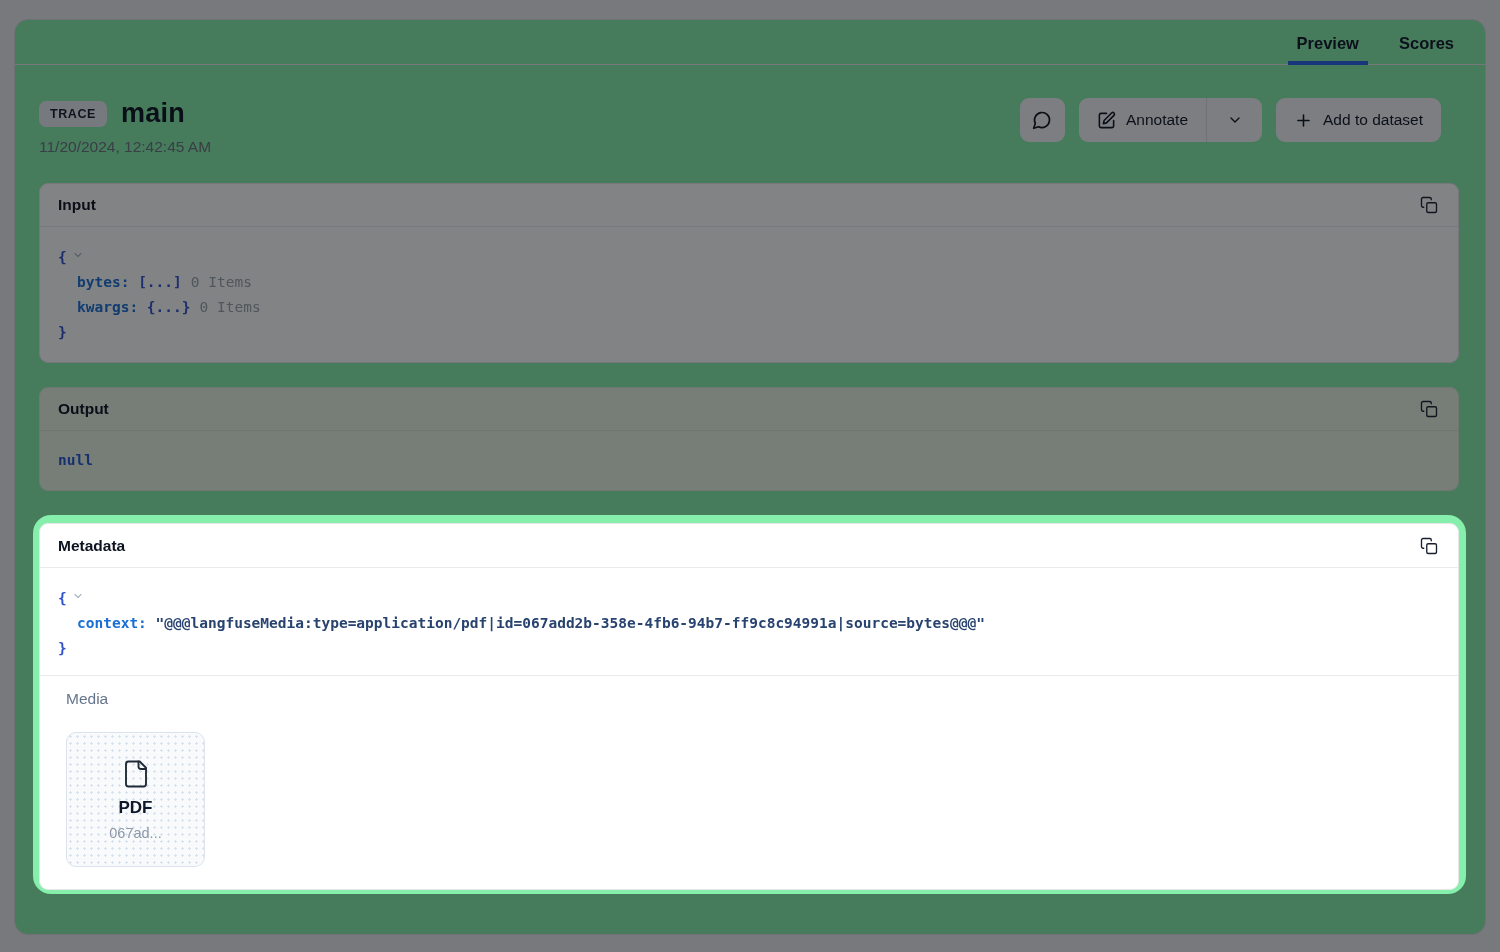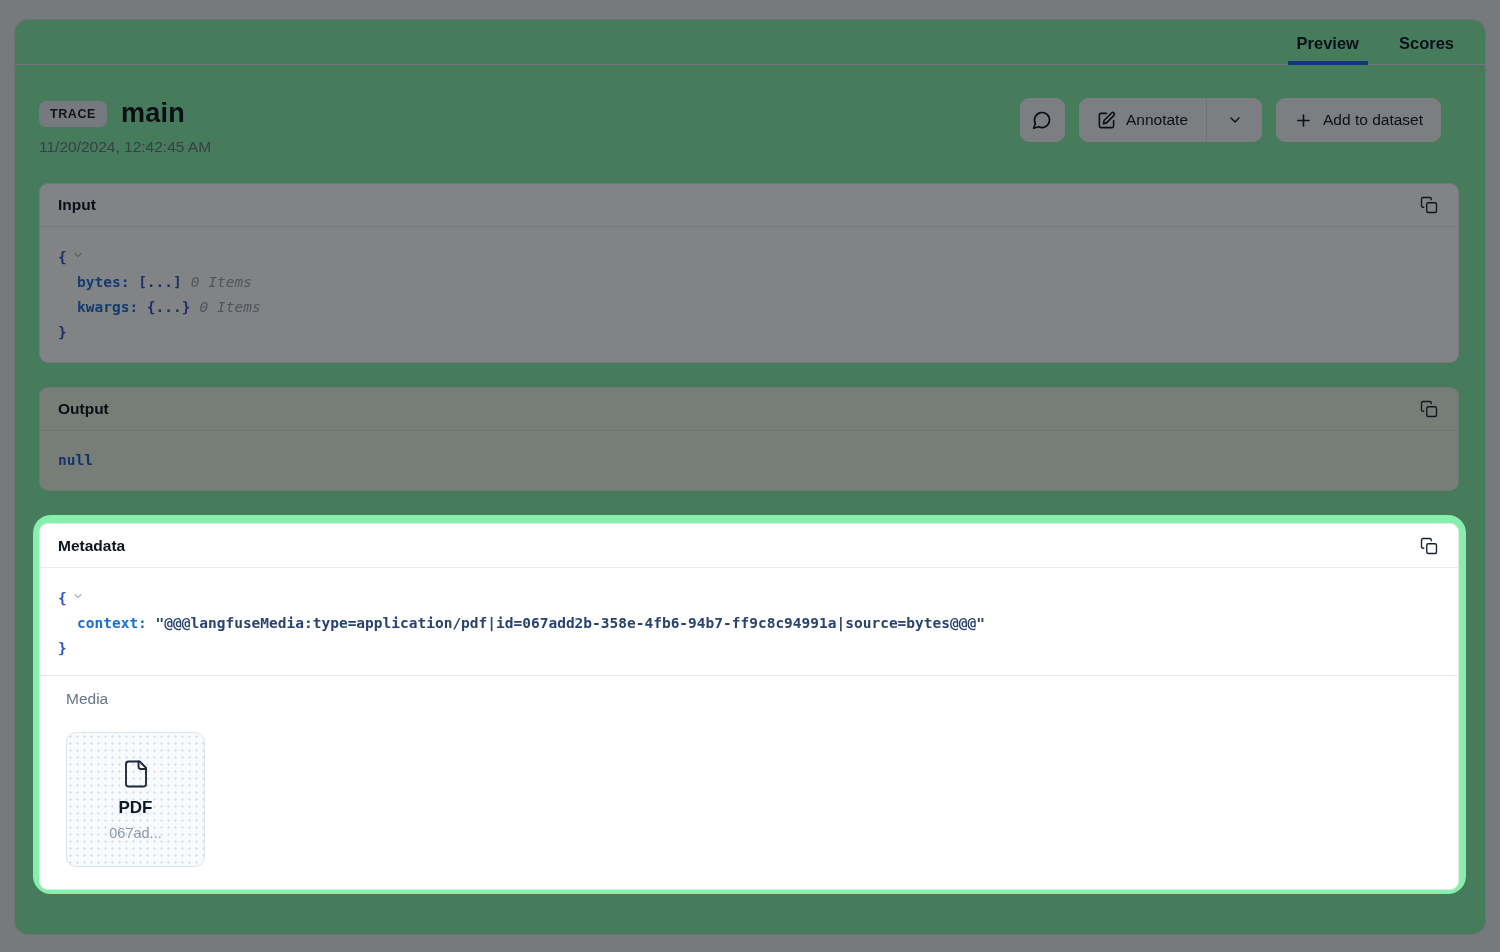--- a/index.html
+++ b/index.html
@@ -129,21 +129,21 @@
     line-height: 25px;
     color: #28436f;
   }
   .code-line { white-space: pre; }
   .indent { padding-left: 19px; }
 
   .j-brace { color: #3053cf; font-weight: 700; }
   .j-key { color: #1a6fd4; font-weight: 700; }
   .j-str { color: #28436f; font-weight: 700; }
   .j-null { color: #2457d4; font-weight: 700; }
-  .j-muted { color: #9aa3ae; font-style: italic; margin-left: 9px; font-weight: 400; }
+  .j-muted { color: #9aa3ae; margin-left: 9px; font-weight: 400; }
   .expander {
     display: inline-block;
     color: #a9b7c6;
     margin-left: 5px;
     vertical-align: 1px;
     cursor: pointer;
   }
 
   .panel.output { background: #e8f2e3; border-color: #dce9d6; margin-top: 24px; }
   .panel.output .panel-header { border-bottom-color: #d6e6cf; }

